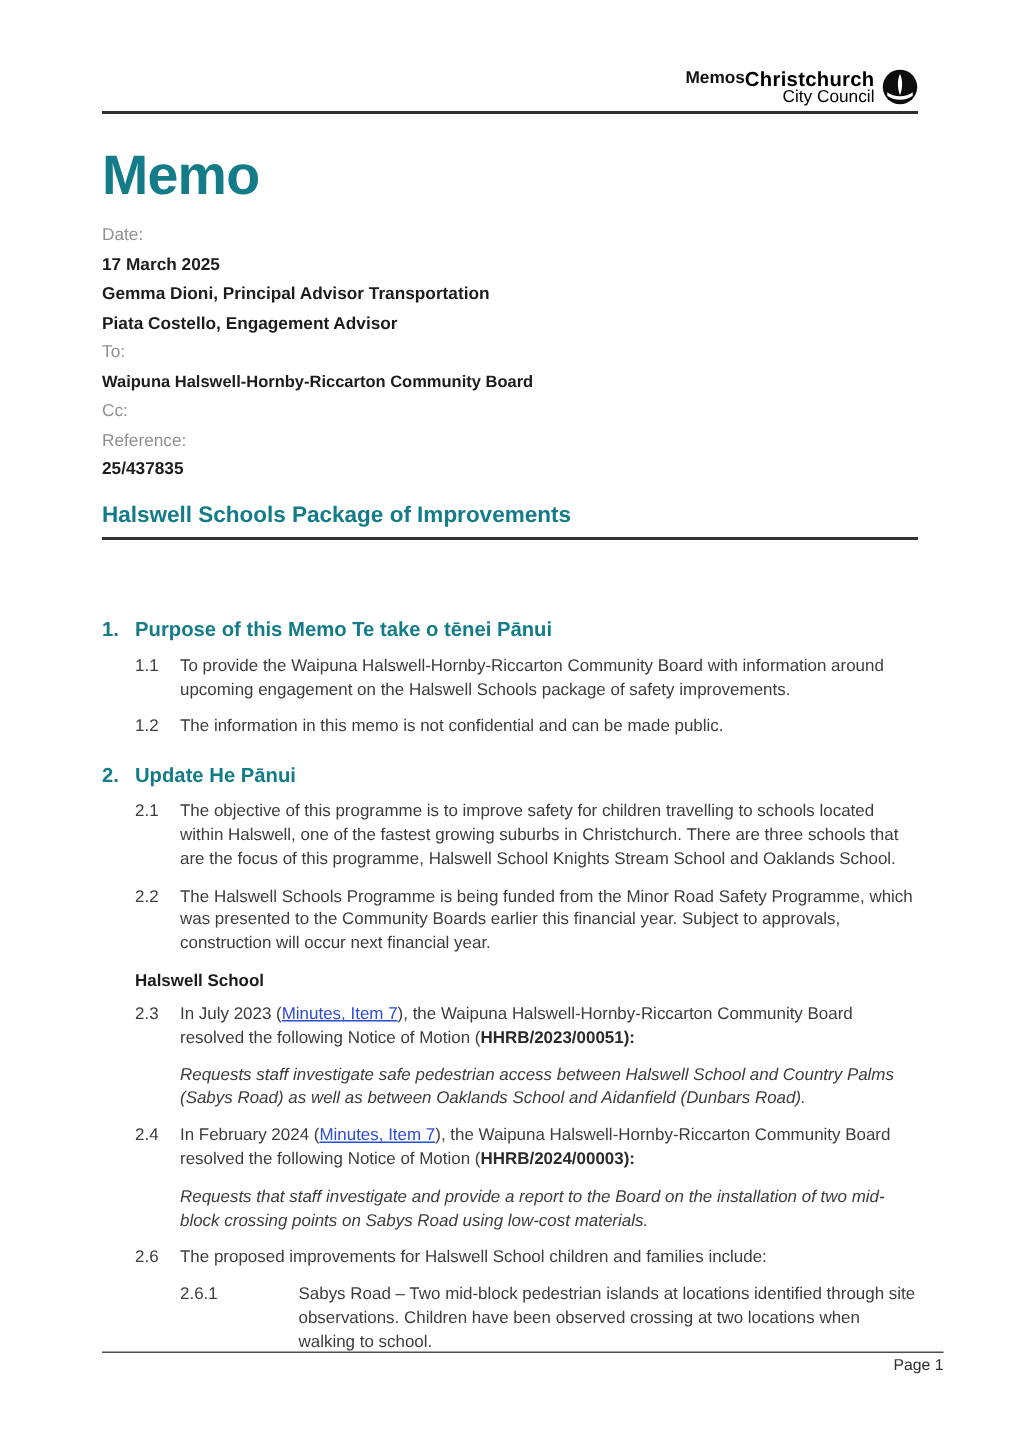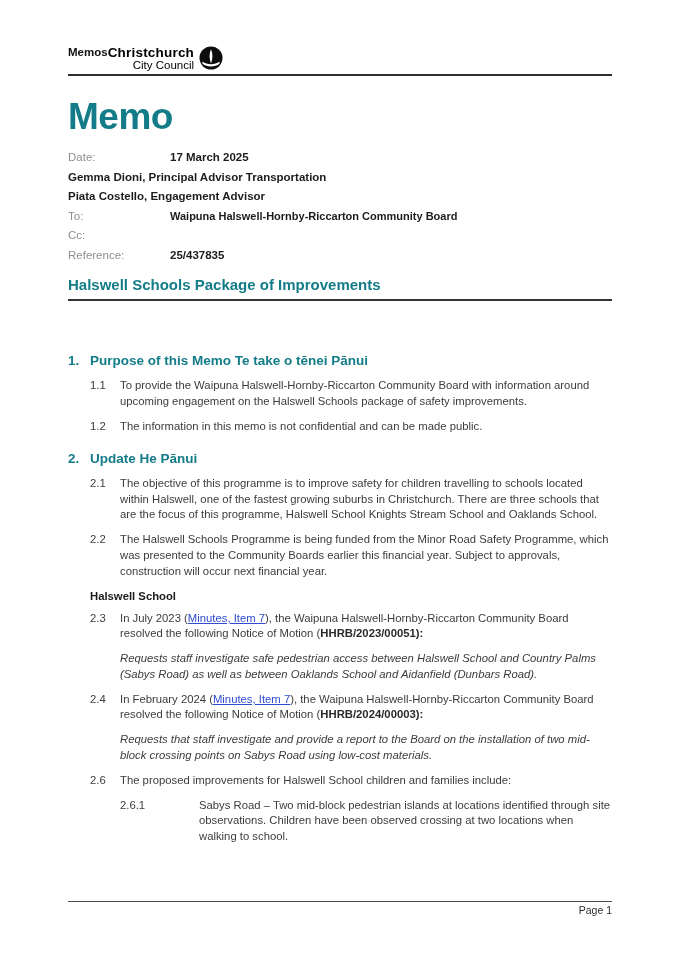--- a/index.html
+++ b/index.html
@@ -8,38 +8,38 @@
     width:675px; height:955px;
     font-family:"Liberation Sans","DejaVu Sans",sans-serif;
     color:#3c3c3c;
     position:relative;
     overflow:hidden;
   }
   .page { padding:45px 63px 0 68px; }
 
   
   .top-header {
-    display:flex; justify-content:flex-start; align-items:flex-start;
+    display:flex; justify-content:flex-end; align-items:flex-start;
     border-bottom:2px solid #2e2e2e; padding-bottom:3px;
   }
   .doc-type { font-size:11.5px; font-weight:700; color:#111; padding-top:1px; }
   .brand { display:flex; align-items:center; gap:5px; }
   .brand-text { text-align:right; font-family:Liberation Sans, sans-serif; color:#000000; line-height:1.02; padding-top:1px; }
   .brand-line1 { font-size:13.5px; font-weight:700; letter-spacing:0.2px; }
   .brand-line2 { font-size:11.5px; font-weight:400; }
   .brand-logo { width:24px; height:24px; flex-shrink:0; }
 
   
   .memo-title {
     margin-top:22px;
     font-size:37px; font-weight:700; letter-spacing:-0.5px;
     color:#137c88; line-height:1.05;
   }
   .meta { margin-top:11px; font-size:11.5px; }
-  .meta-row { display:flex; line-height:19.5px; }
+  .meta-row { display:flex; line-height:19.5px;flex-direction:column; }
   .meta-label { width:102px; flex-shrink:0; color:#8f8f8f; }
   .meta-value { color:#1c1c1c; font-weight:600; }
   .meta-value .vline { display:block; }
 
   
   .subject {
     margin-top:11px;
     font-size:15px; font-weight:700; color:#137c88;
     border-bottom:2.5px solid #333333; padding-bottom:6px;
   }
@@ -58,21 +58,21 @@
   .para .ptext { flex:1; }
   .subpara { padding-left:52px;gap:48px; }
   .subpara .num { width:31px; }
   .quote { padding-left:52px; margin-top:9px; font-style:italic; font-size:11.3px; line-height:15.8px; }
   .subhead { padding-left:22px; margin-top:10px; font-size:11.3px; font-weight:700; color:#1c1c1c; }
   .doclink { color:#2f4bd0; text-decoration:underline; cursor:pointer; }
   .bold { font-weight:700; color:#2a2a2a; }
 
   
   .footer {
-    position:absolute; left:68px; right:63px; top:901px;
+    position:absolute; left:68px; right:46px; top:901px;
     border-top:1.5px solid #4c4c4c;
     text-align:right; font-size:10.5px; color:#2e2e2e; padding-top:2px;
   }
 </style>
 </head>
 <body>
 
 <div class="page">
 
   <div class="top-header">

